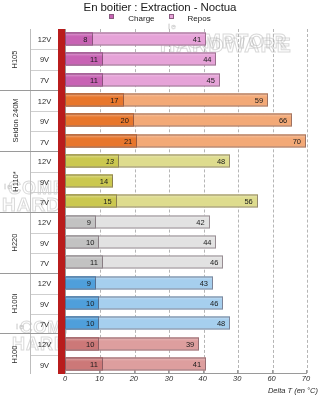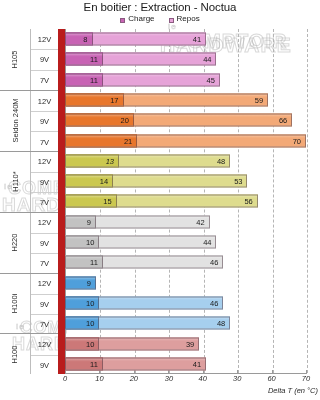--- a/index.html
+++ b/index.html
@@ -40,21 +40,21 @@
     position: absolute; left: 0; top: 1px; width: 320px;
     text-align: center;
     font-size: 11.5px; font-weight: normal; color: #1a1a1a;
     letter-spacing: -0.1px;
   }
   .legend {
     position: absolute; left: 0; top: 14px; width: 320px;
     display: flex; justify-content: center; align-items: center; gap: 14px;
     font-size: 8px; color: #1a1a1a;
   }
-  .legend-entry { display: flex; align-items: flex-end; gap: 3px; }
+  .legend-entry { display: flex; align-items: flex-start; gap: 14px; }
   .legend-swatch { width: 5px; height: 5px; display: inline-block; border: .5px solid #8a5a80; }
 
   
   .plot-frame {
     position: absolute;
     left: 65px; top: 29px;
     width: 241px; height: 345px;
     border-left: 1px solid #9a9a9a;
     border-bottom: 1px solid #9a9a9a;
   }
@@ -283,23 +283,20 @@
       <div class="bar-group" style="height: 60.8824px;">
         <div class="bar-row" style="height: 20.2941px;">
           <div class="bar bar-repos" style="width: 165.257px; background: linear-gradient(rgba(255, 255, 255, 0.267) 0%, rgb(222, 220, 142) 22%, rgb(222, 220, 142) 100%) rgb(222, 220, 142);">
             <span class="bar-val">48</span>
           </div>
           <div class="bar bar-charge" style="width: 54px; background: linear-gradient(rgba(255, 255, 255, 0.333) 0%, rgb(203, 200, 79) 25%, rgb(203, 200, 79) 100%) rgb(203, 200, 79); font-style: italic;">
             <span class="bar-val">13</span>
           </div>
         </div>
         <div class="bar-row" style="height: 20.2941px;">
-          <div class="bar bar-repos" style="width: 182.471px; background: linear-gradient(rgba(255, 255, 255, 0.267) 0%, rgb(222, 220, 142) 22%, rgb(222, 220, 142) 100%) rgb(222, 220, 142);">
-            <span class="bar-val">53</span>
-          </div>
           <div class="bar bar-charge" style="width: 48.2px; background: linear-gradient(rgba(255, 255, 255, 0.333) 0%, rgb(203, 200, 79) 25%, rgb(203, 200, 79) 100%) rgb(203, 200, 79);">
             <span class="bar-val">14</span>
           </div>
         </div>
         <div class="bar-row" style="height: 20.2941px;">
           <div class="bar bar-repos" style="width: 192.8px; background: linear-gradient(rgba(255, 255, 255, 0.267) 0%, rgb(222, 220, 142) 22%, rgb(222, 220, 142) 100%) rgb(222, 220, 142);">
             <span class="bar-val">56</span>
           </div>
           <div class="bar bar-charge" style="width: 51.6429px; background: linear-gradient(rgba(255, 255, 255, 0.333) 0%, rgb(203, 200, 79) 25%, rgb(203, 200, 79) 100%) rgb(203, 200, 79);">
             <span class="bar-val">15</span>
@@ -327,20 +324,23 @@
           <div class="bar bar-repos" style="width: 158.371px; background: linear-gradient(rgba(255, 255, 255, 0.267) 0%, rgb(226, 226, 226) 22%, rgb(226, 226, 226) 100%) rgb(226, 226, 226);">
             <span class="bar-val">46</span>
           </div>
           <div class="bar bar-charge" style="width: 37.8714px; background: linear-gradient(rgba(255, 255, 255, 0.333) 0%, rgb(194, 194, 194) 25%, rgb(194, 194, 194) 100%) rgb(194, 194, 194);">
             <span class="bar-val">11</span>
           </div>
         </div>
       </div>
       <div class="bar-group" style="height: 60.8824px;">
         <div class="bar-row" style="height: 20.2941px;">
+          <div class="bar bar-repos" style="width: 148.043px; background: linear-gradient(rgba(255, 255, 255, 0.267) 0%, rgb(166, 207, 238) 22%, rgb(166, 207, 238) 100%) rgb(166, 207, 238);">
+            <span class="bar-val">43</span>
+          </div>
           <div class="bar bar-charge" style="width: 30.9857px; background: linear-gradient(rgba(255, 255, 255, 0.333) 0%, rgb(79, 159, 219) 25%, rgb(79, 159, 219) 100%) rgb(79, 159, 219);">
             <span class="bar-val">9</span>
           </div>
         </div>
         <div class="bar-row" style="height: 20.2941px;">
           <div class="bar bar-repos" style="width: 158.371px; background: linear-gradient(rgba(255, 255, 255, 0.267) 0%, rgb(166, 207, 238) 22%, rgb(166, 207, 238) 100%) rgb(166, 207, 238);">
             <span class="bar-val">46</span>
           </div>
           <div class="bar bar-charge" style="width: 34.4286px; background: linear-gradient(rgba(255, 255, 255, 0.333) 0%, rgb(79, 159, 219) 25%, rgb(79, 159, 219) 100%) rgb(79, 159, 219);">
             <span class="bar-val">10</span>

